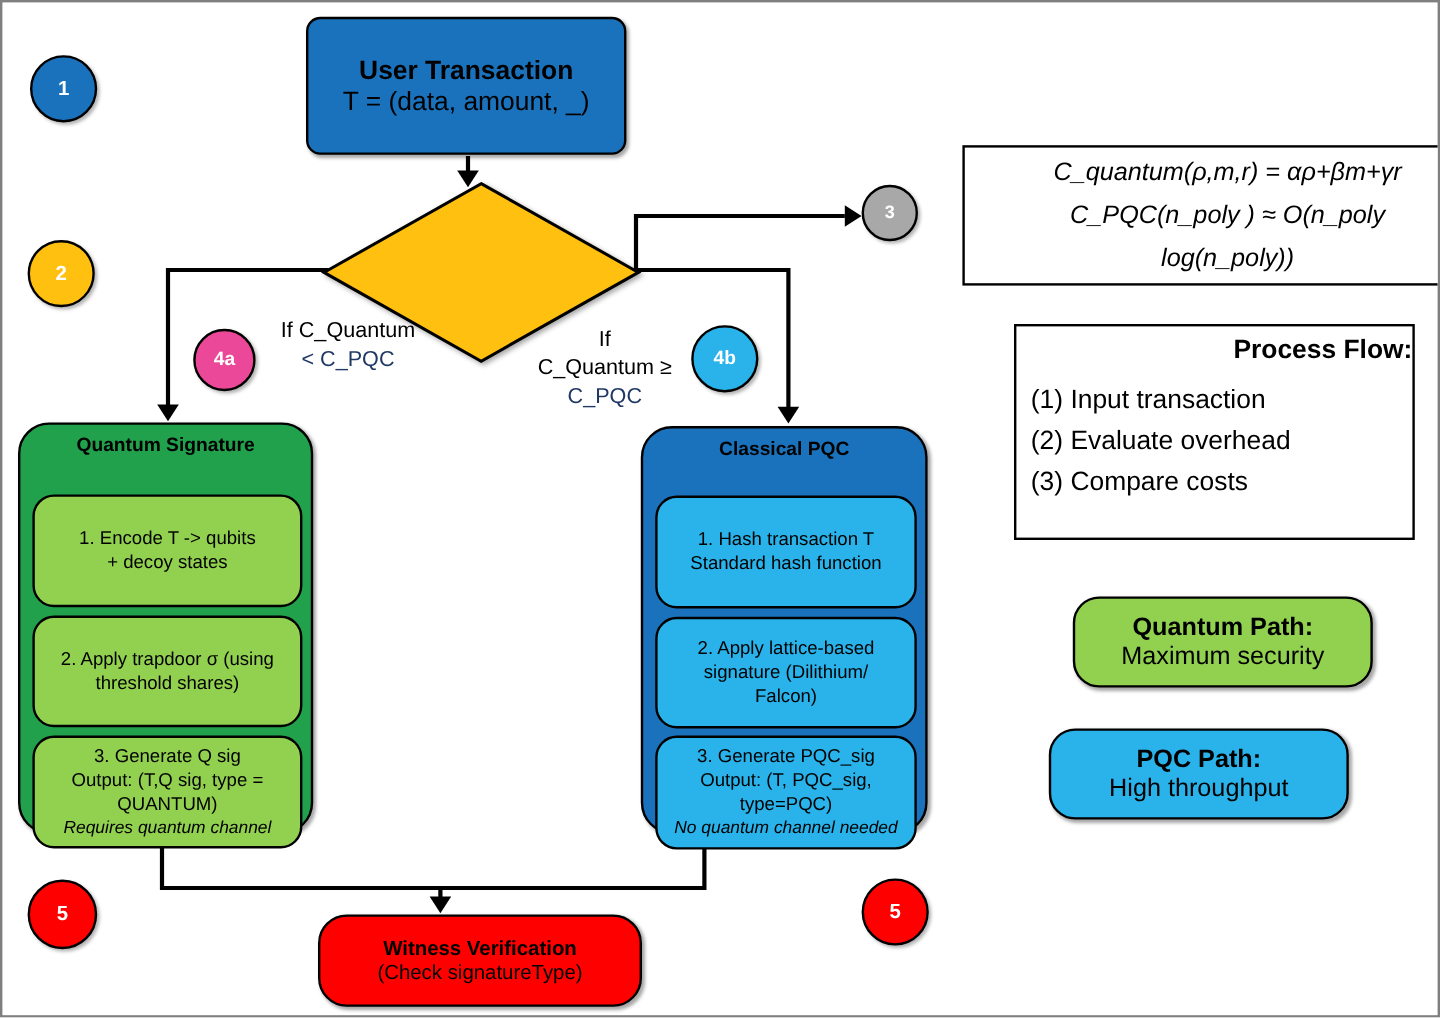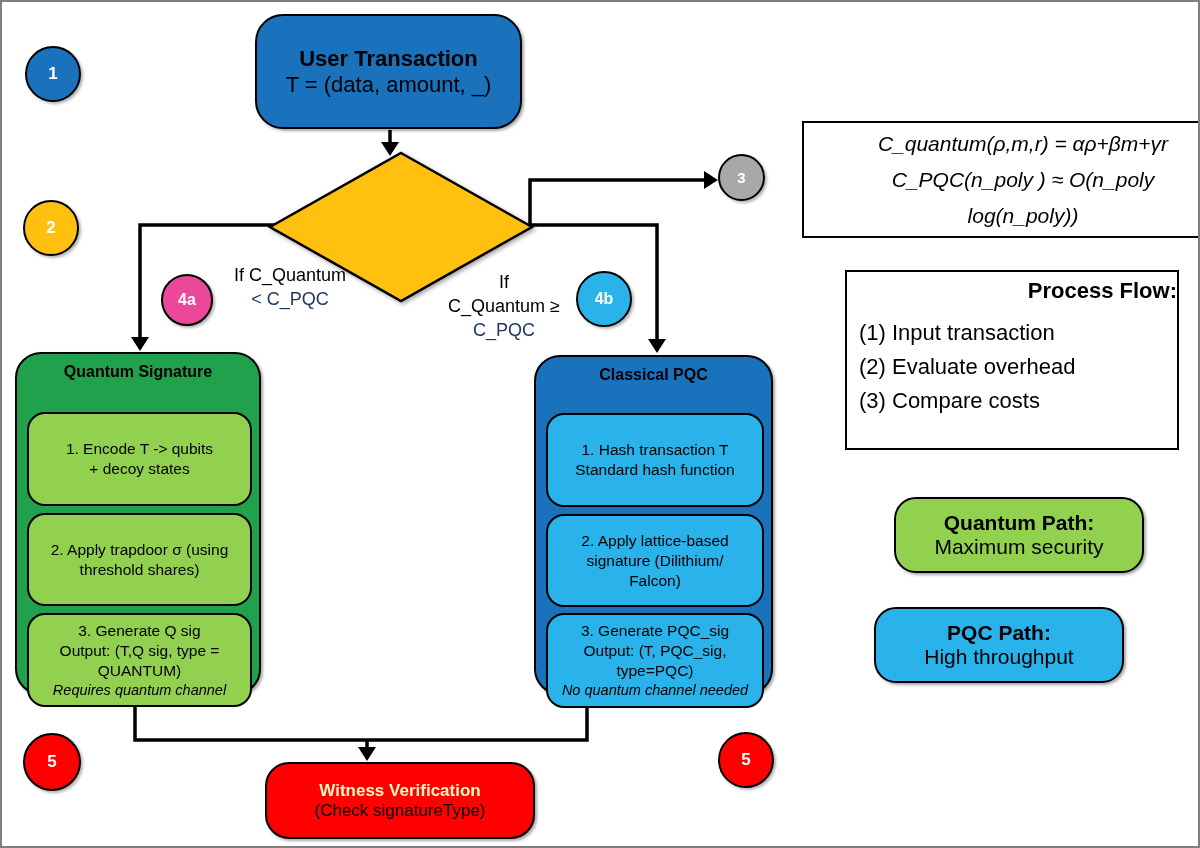--- a/index.html
+++ b/index.html
@@ -1,35 +1,35 @@
 <!DOCTYPE html>
 <html><head>
 <meta charset="utf-8">
 <style>
   html,body{margin:0;padding:0;background:#fff;font-family:"Liberation Sans",sans-serif;}
   .canvas{position:relative;width:1200px;height:848px;background:#ffffff;border:2px solid #7f7f7f;box-sizing:border-box;overflow:hidden;}
   .abs{position:absolute;box-sizing:border-box;}
   svg.wires{position:absolute;left:0;top:0;width:1200px;height:848px;pointer-events:none;}
 
   .node{display:flex;flex-direction:column;align-items:center;justify-content:center;text-align:center;border:2.5px solid #000;}
-  .rounded{border-radius:28px;box-shadow:2px 2px 3px rgba(0,0,0,.35);}
+  .rounded{border-radius:12px;box-shadow:2px 2px 3px rgba(0,0,0,.35);}
   .blue-node{background:#1B72BC;}
   .red-node{background:#FE0000;}
   .green-container{background:#21A14B;border-radius:26px;box-shadow:2px 2px 3px rgba(0,0,0,.35);}
   .blue-container{background:#1B72BC;border-radius:26px;box-shadow:2px 2px 3px rgba(0,0,0,.35);}
   .step{position:absolute;left:10px;background:#92D050;border:2px solid #000;border-radius:18px;
         display:flex;flex-direction:column;align-items:center;justify-content:center;text-align:center;margin-top:18px;}
   .step-blue{background:#29B3EA;}
   .step-text{font-size:15.5px;line-height:20px;color:#000;white-space:pre-line;}
   .step-note{font-size:14.5px;font-style:italic;color:#000;line-height:19px;}
   .container-header{position:absolute;left:0;right:0;top:9px;text-align:center;font-weight:bold;font-size:16px;color:#000;}
 
   .nt{font-weight:bold;font-size:22px;color:#000;}
   .ns{font-size:22px;color:#000;}
-  .wt{font-weight:bold;font-size:17px;color:#fef9c3;}
+  .wt{font-weight:bold;font-size:17px;color:#000000;}
   .ws{font-size:17px;color:#000;}
 
   .plain-box{background:#fff;border:2px solid #000;display:flex;flex-direction:column;justify-content:center;}
   .formula-text{font-size:21px;line-height:36px;color:#000;text-align:center;white-space:pre-line;}
   .pf-title{font-weight:bold;font-size:22px;text-align:right;margin:6px 0 12px 0;color:#000;}
   .pf-item{font-size:22px;line-height:34px;padding-left:12px;color:#000;}
 
   .legend{border:2px solid #000;border-radius:22px;display:flex;flex-direction:column;align-items:center;justify-content:center;text-align:center;box-shadow:2px 2px 3px rgba(0,0,0,.35);}
   .legend-green{background:#92D050;}
   .legend-blue{background:#29B3EA;}

